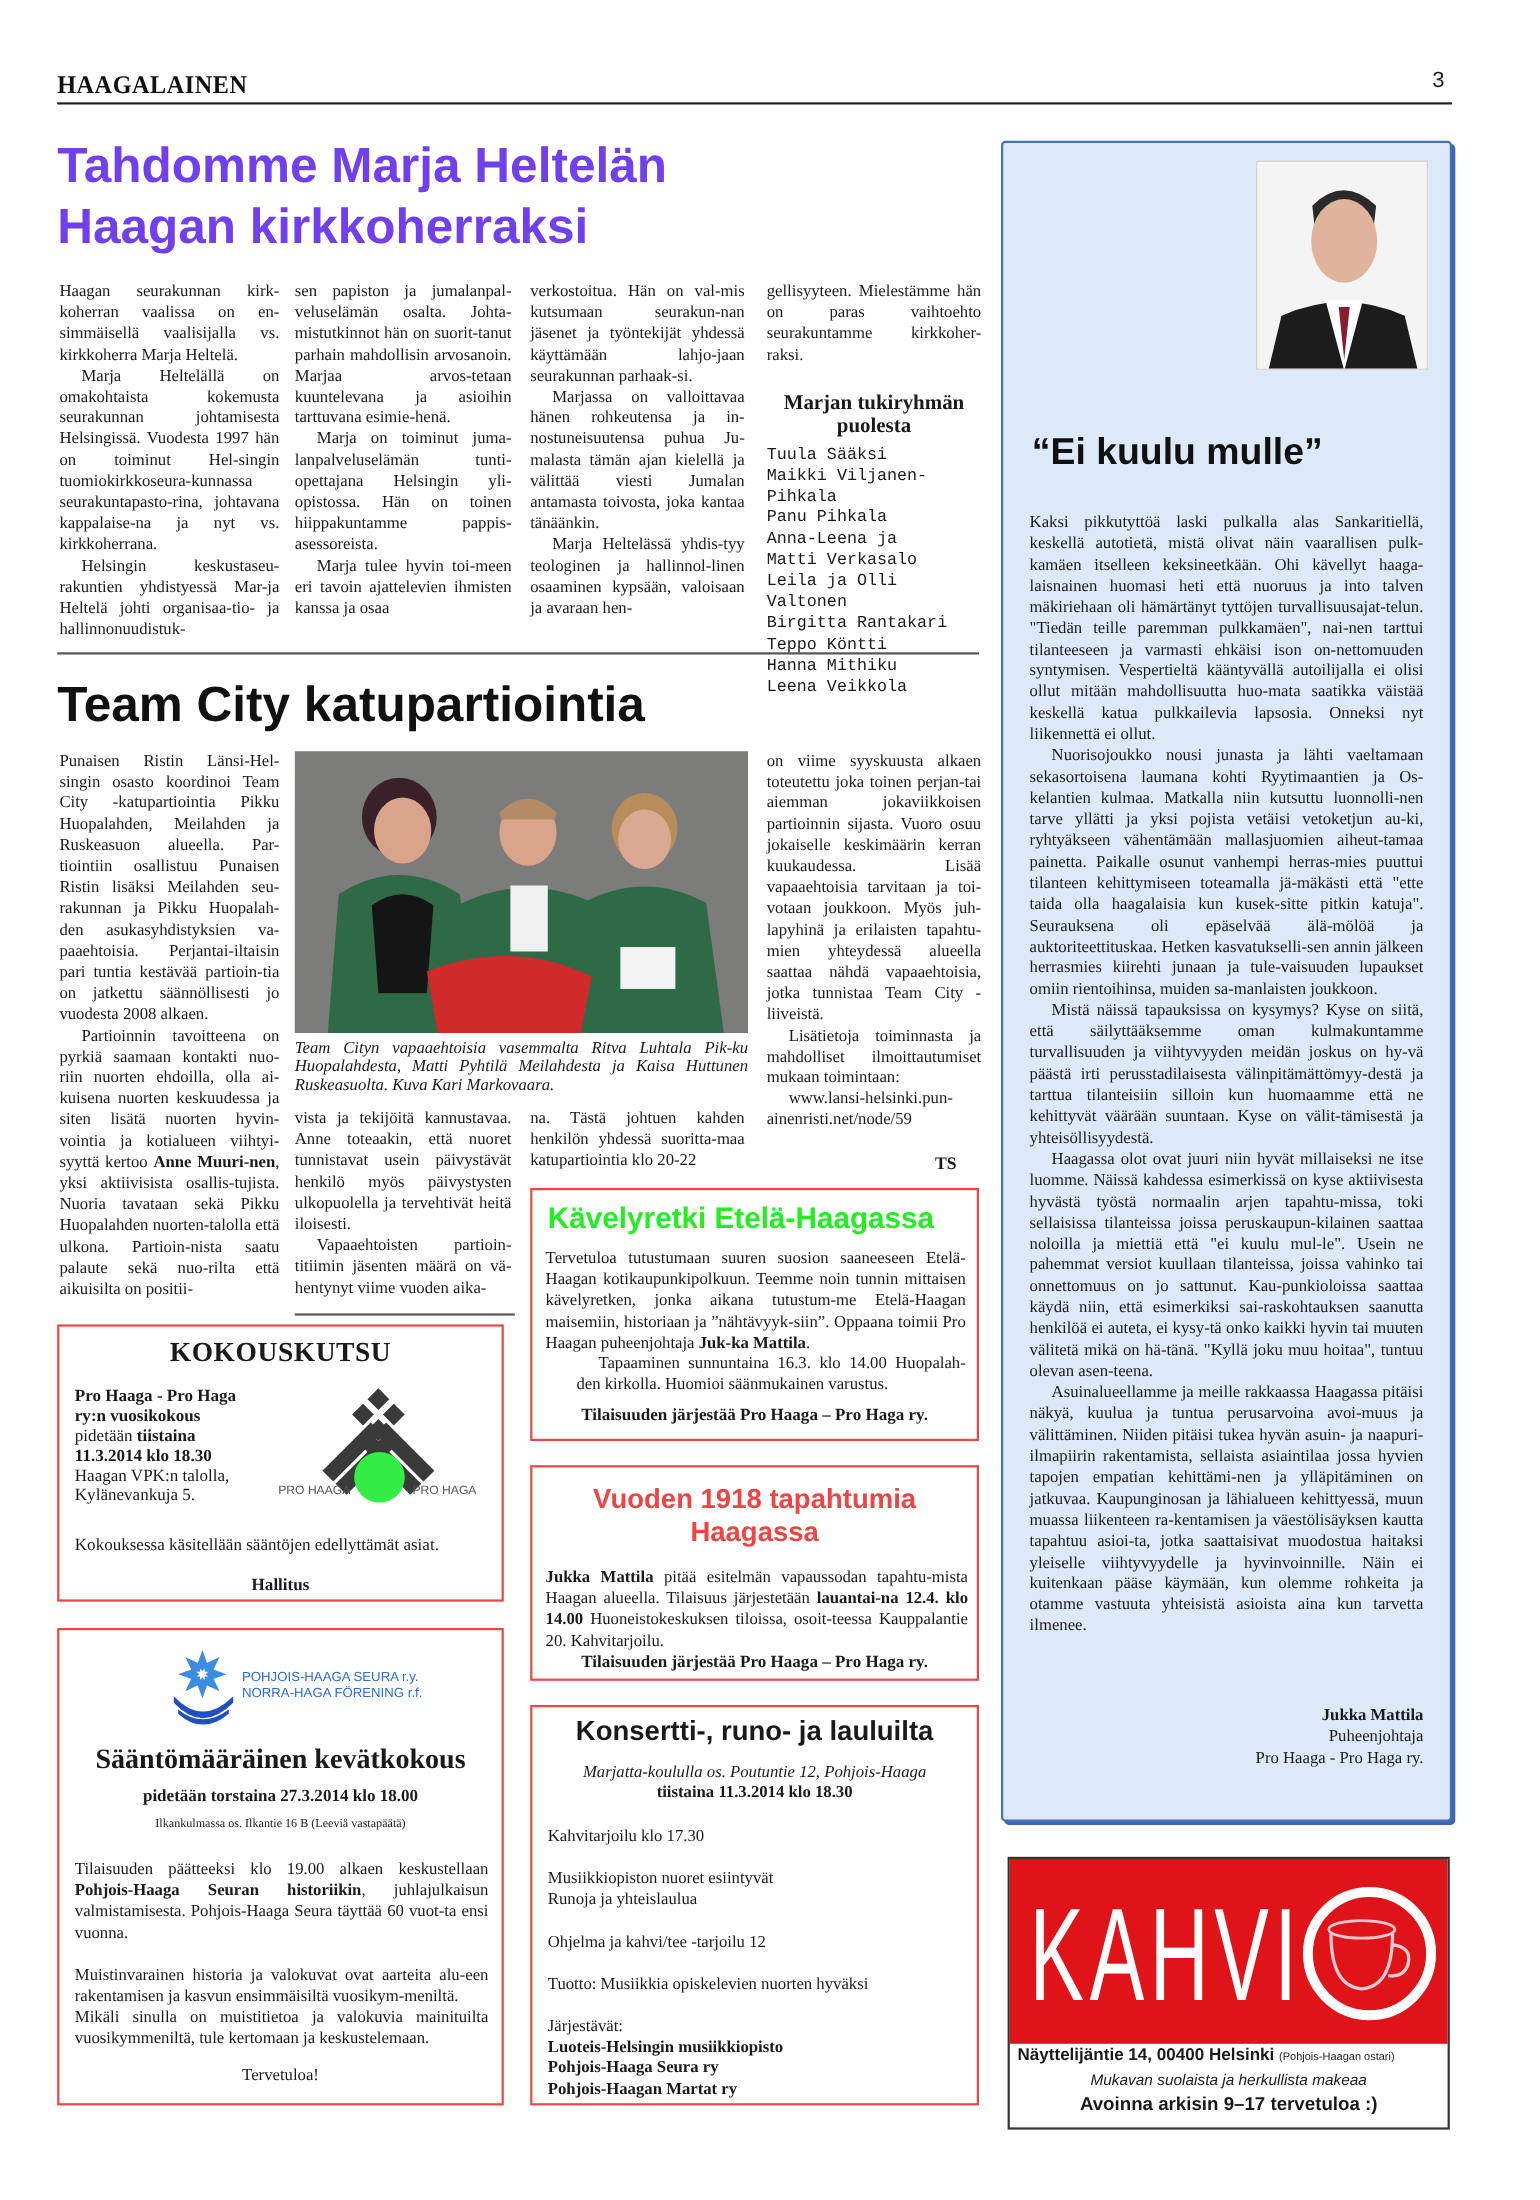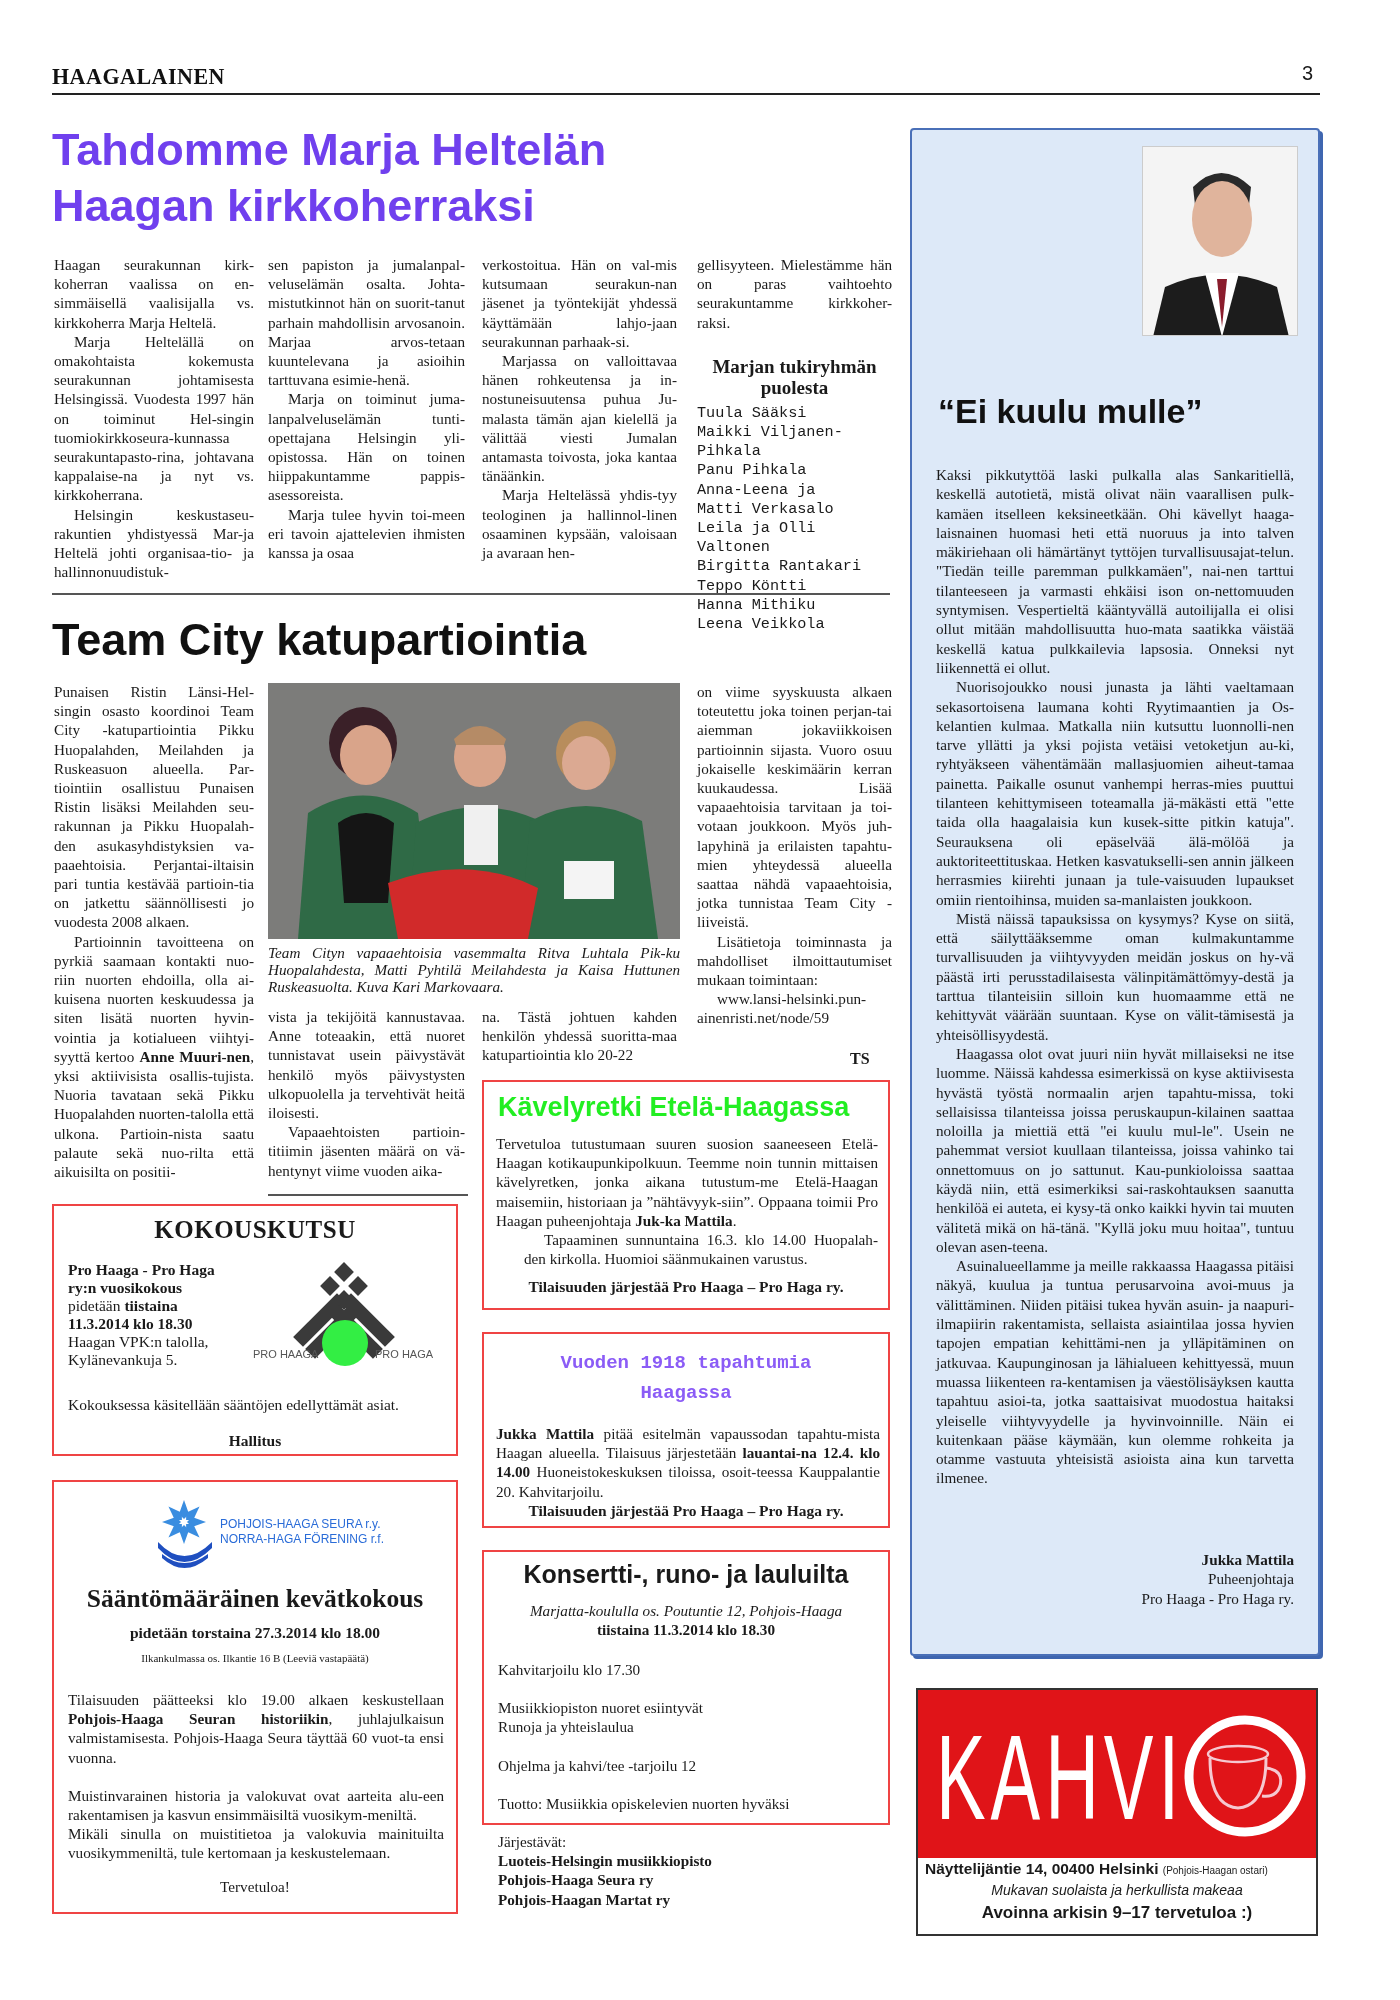--- a/index.html
+++ b/index.html
@@ -55,25 +55,25 @@
   #phs-body p.tight { margin-bottom: 0; }
   #phs-welcome { position:absolute; left:0; top: 396px; width:100%; text-align:center; font-size: 15.2px; }
 
   #box-walk { left: 482px; top: 1080px; width: 408px; height: 230px; }
   #walk-title { position:absolute; left: 14px; top: 10px; font-family:"Liberation Sans",sans-serif; font-weight:700; font-size: 27px; color: #22ee22; }
   #walk-body { position:absolute; left: 12px; top: 52px; width: 382px; font-size: 15.2px; line-height: 19.2px; text-align: justify; }
   #walk-body p + p { text-indent: 20px; margin-left: 28px; }
   #walk-org { position:absolute; left:0; top: 196px; width:100%; text-align:center; font-weight:700; font-size: 15.5px; }
 
   #box-1918 { left: 482px; top: 1332px; width: 408px; height: 196px; }
-  #v1918-title { position:absolute; left:0; top: 14px; width:100%; text-align:center; font-family:Liberation Mono, monospace; font-weight:700; font-size: 19px; line-height: 30px; color: #8b5cf6; }
+  #v1918-title { position:absolute; left:0; top: 14px; width:100%; text-align:center; font-family:Liberation Sans, sans-serif; font-weight:700; font-size: 25px; line-height: 30px; color: #ef4444; }
   #v1918-body { position:absolute; left: 12px; top: 90px; width: 384px; font-size: 15.2px; line-height: 19.2px; text-align: justify; }
   #v1918-org { position:absolute; left:0; top: 168px; width:100%; text-align:center; font-weight:700; font-size: 15.5px; }
 
-  #box-konsertti { left: 482px; top: 1550px; width: 408px; height: 275px; }
+  #box-konsertti { left: 482px; top: 1550px; width: 408px; height: 364px; }
   #kon-title { position:absolute; left:0; top: 8px; width:100%; text-align:center; font-family:"Liberation Sans",sans-serif; font-weight:700; font-size: 25px; }
   #kon-place { position:absolute; left:0; top: 50px; width:100%; text-align:center; font-size: 15.2px; font-style: italic; }
   #kon-date { position:absolute; left:0; top: 69px; width:100%; text-align:center; font-weight:700; font-size: 15.2px; }
   #kon-body { position:absolute; left: 14px; top: 108px; font-size: 15.2px; line-height: 19.2px; }
   #kon-body .gap { height: 19px; }
 
   
   #sidebar { left: 910px; top: 128px; width: 410px; height: 1528px; background: #dde9f8; border: 2px solid #4a70b8; border-radius: 4px; box-shadow: 3px 3px 0 #3f66b0; }
   #portrait { left: 1142px; top: 146px; width: 156px; height: 190px; background: #f2f2f2; overflow: hidden; border: 1px solid #ccc; }
   #side-title { left: 938px; top: 392px; font-family: "Liberation Sans", sans-serif; font-weight: 700; font-size: 34px; color: #111; }

